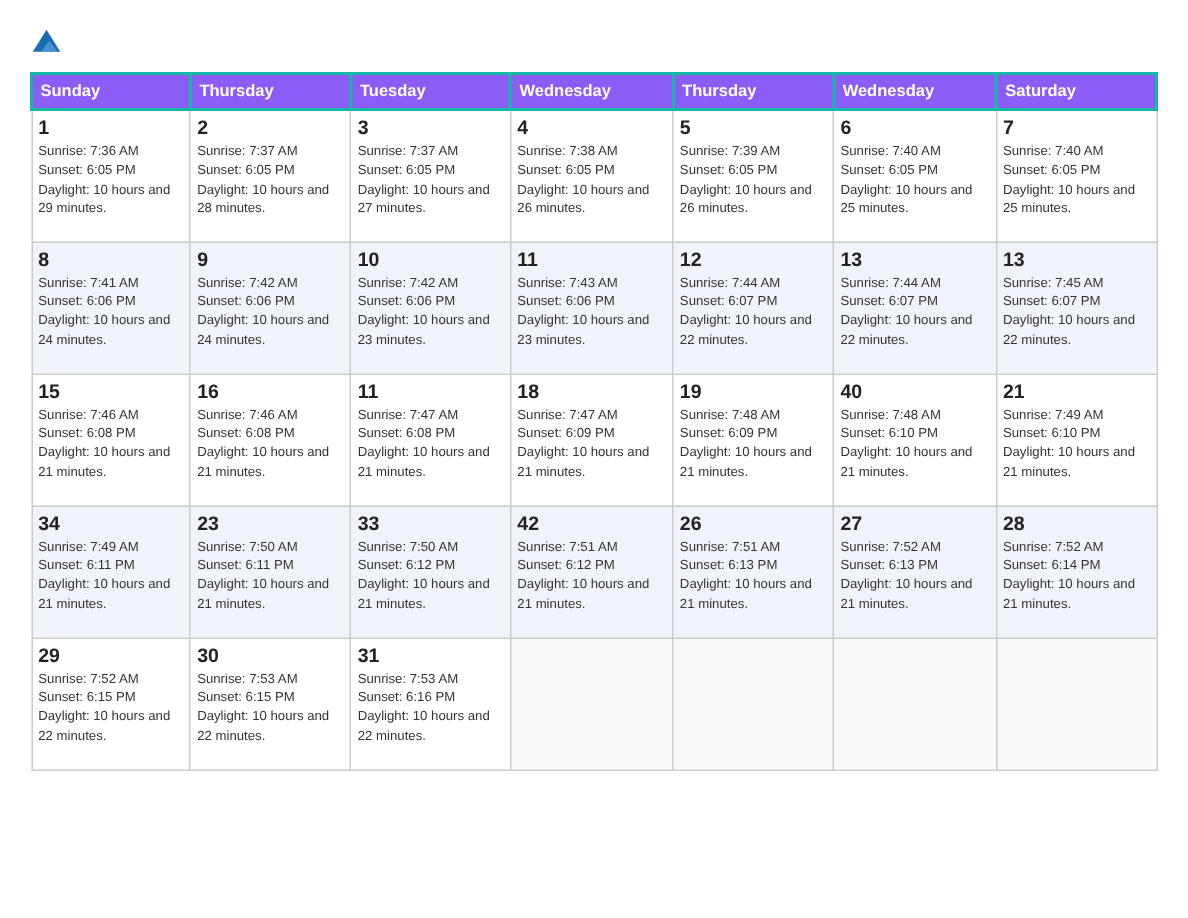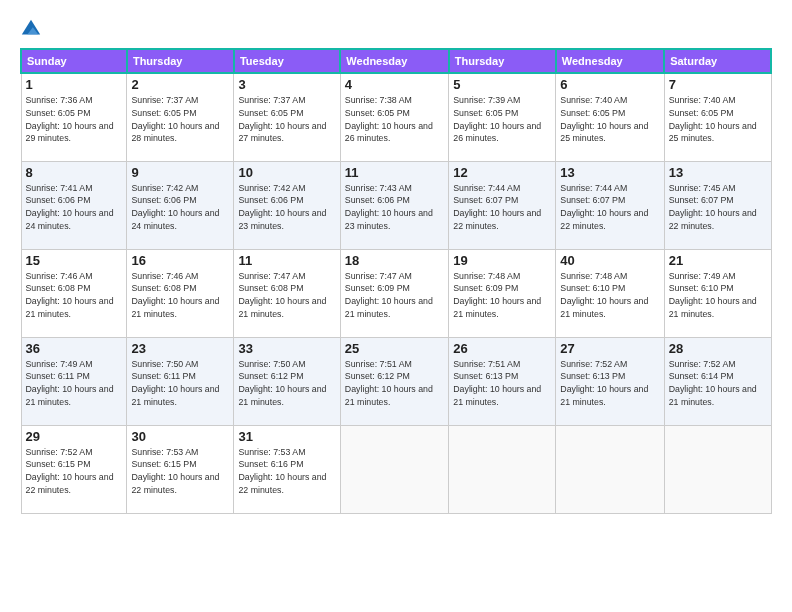--- a/index.html
+++ b/index.html
@@ -211,33 +211,33 @@
             <span class="day-num">40</span>
             <div class="day-info">Sunrise: 7:48 AM<br>Sunset: 6:10 PM<br>Daylight: 10 hours and 21 minutes.</div>
           </td>
           <td>
             <span class="day-num">21</span>
             <div class="day-info">Sunrise: 7:49 AM<br>Sunset: 6:10 PM<br>Daylight: 10 hours and 21 minutes.</div>
           </td>
         </tr>
         <tr>
           <td>
-            <span class="day-num">36</span>
+            <span class="day-num">34</span>
             <div class="day-info">Sunrise: 7:49 AM<br>Sunset: 6:11 PM<br>Daylight: 10 hours and 21 minutes.</div>
           </td>
           <td>
             <span class="day-num">23</span>
             <div class="day-info">Sunrise: 7:50 AM<br>Sunset: 6:11 PM<br>Daylight: 10 hours and 21 minutes.</div>
           </td>
           <td>
             <span class="day-num">33</span>
             <div class="day-info">Sunrise: 7:50 AM<br>Sunset: 6:12 PM<br>Daylight: 10 hours and 21 minutes.</div>
           </td>
           <td>
-            <span class="day-num">25</span>
+            <span class="day-num">42</span>
             <div class="day-info">Sunrise: 7:51 AM<br>Sunset: 6:12 PM<br>Daylight: 10 hours and 21 minutes.</div>
           </td>
           <td>
             <span class="day-num">26</span>
             <div class="day-info">Sunrise: 7:51 AM<br>Sunset: 6:13 PM<br>Daylight: 10 hours and 21 minutes.</div>
           </td>
           <td>
             <span class="day-num">27</span>
             <div class="day-info">Sunrise: 7:52 AM<br>Sunset: 6:13 PM<br>Daylight: 10 hours and 21 minutes.</div>
           </td>

